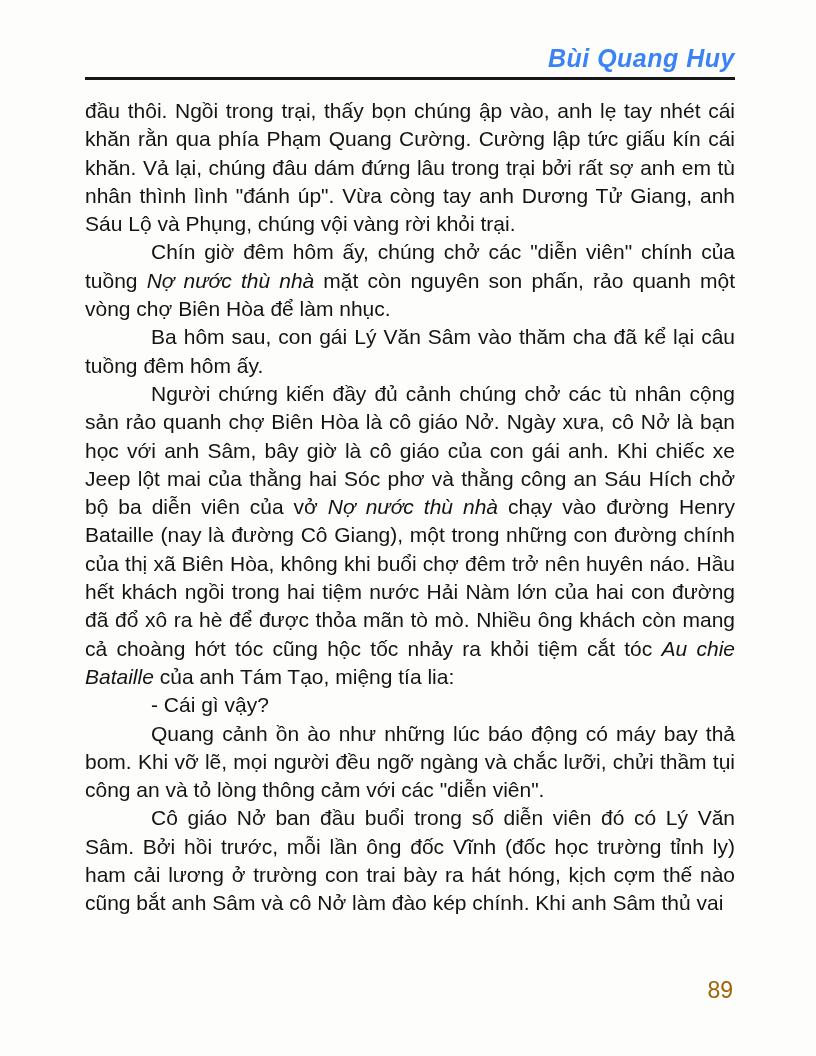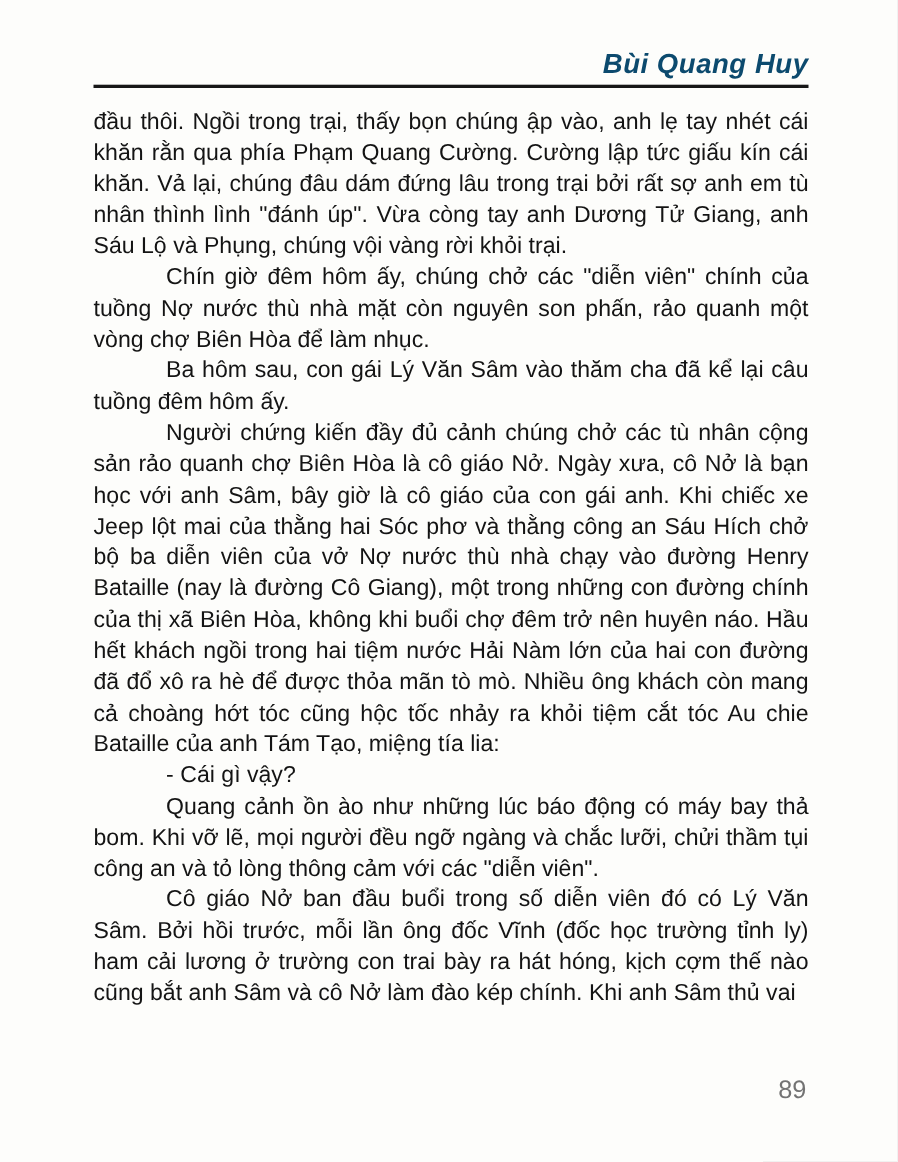--- a/index.html
+++ b/index.html
@@ -22,21 +22,21 @@
     left: 85px;
     top: 44px;
     width: 650px;
   }
   .running-head {
     text-align: right;
     font-style: italic;
     font-weight: 700;
     font-size: 25px;
     letter-spacing: 0.5px;
-    color: #0c4a6e;
+    color: #3b82f6;
     padding-bottom: 2px;
   }
   .head-rule {
     height: 3px;
     background: #171717;
     margin-top: 2px;
   }
   .body-text {
     margin-top: 17px;
     font-size: 21px;
@@ -46,27 +46,28 @@
     color: #141414;
   }
   .body-text p {
     margin: 0;
     padding: 0;
   }
   .body-text p.indent {
     text-indent: 66px;
   }
   .ital {
+    font-style: italic;
   }
   .page-num {
     position: absolute;
     right: 83px;
     bottom: 52px;
     font-size: 23px;
-    color: #737373;
+    color: #a16207;
   }
 </style>
 </head>
 <body>
 
 <div class="page">
   <div class="content">
     <div class="running-head">Bùi Quang Huy</div>
     <div class="head-rule"></div>
     <div class="body-text">

